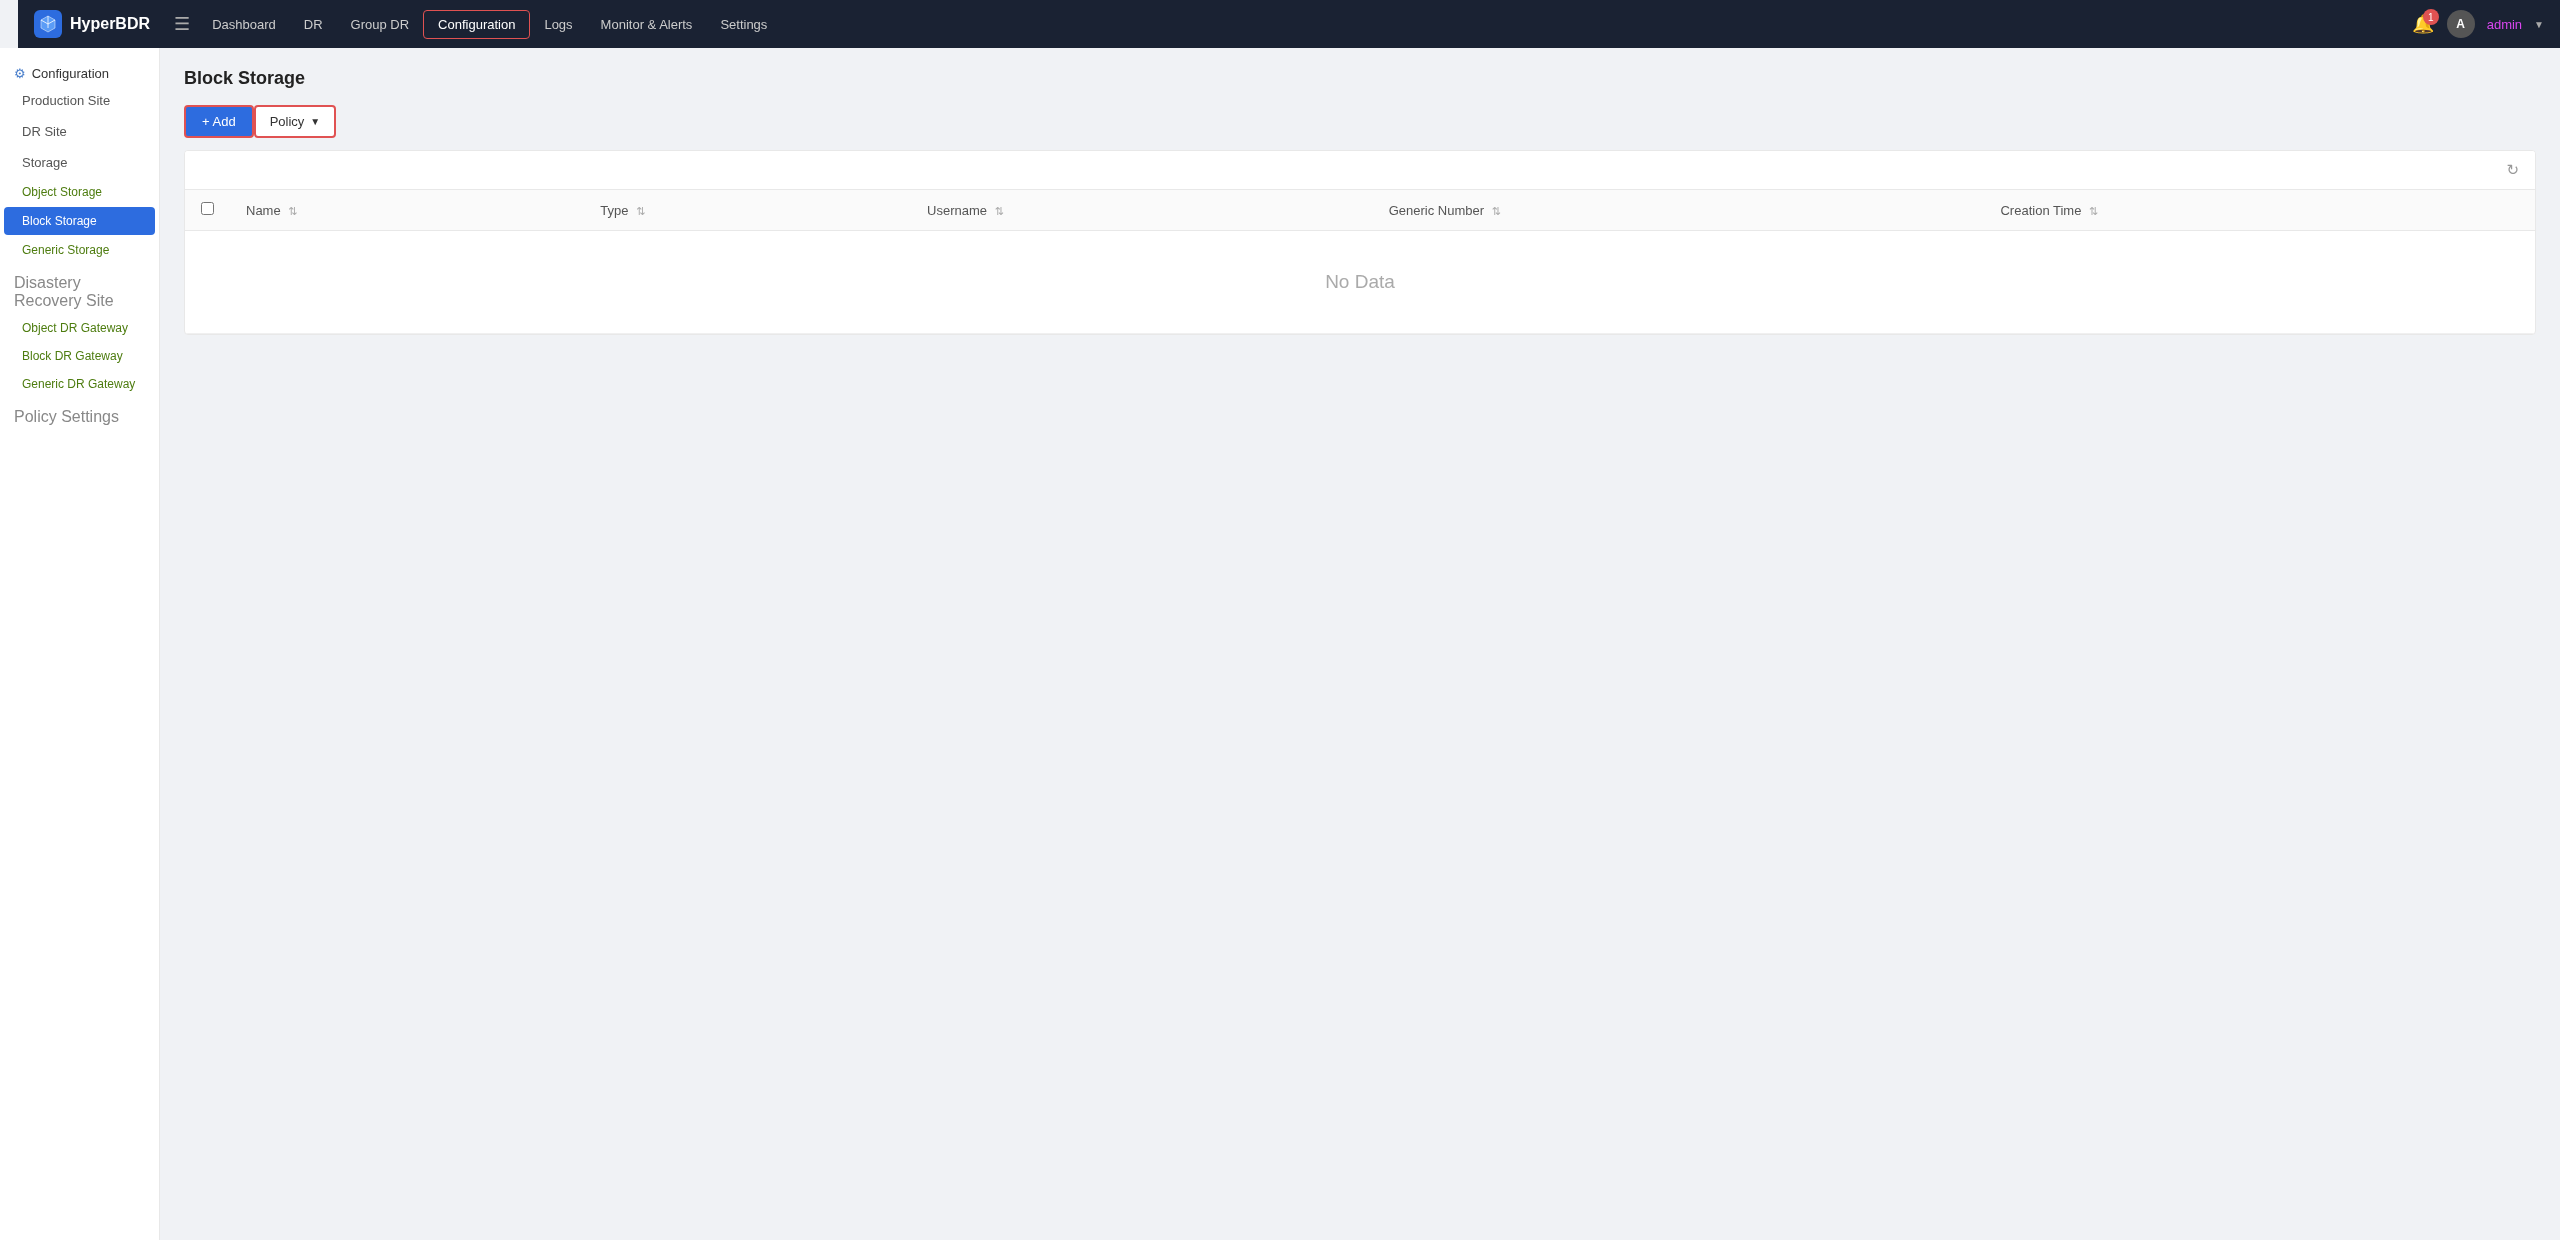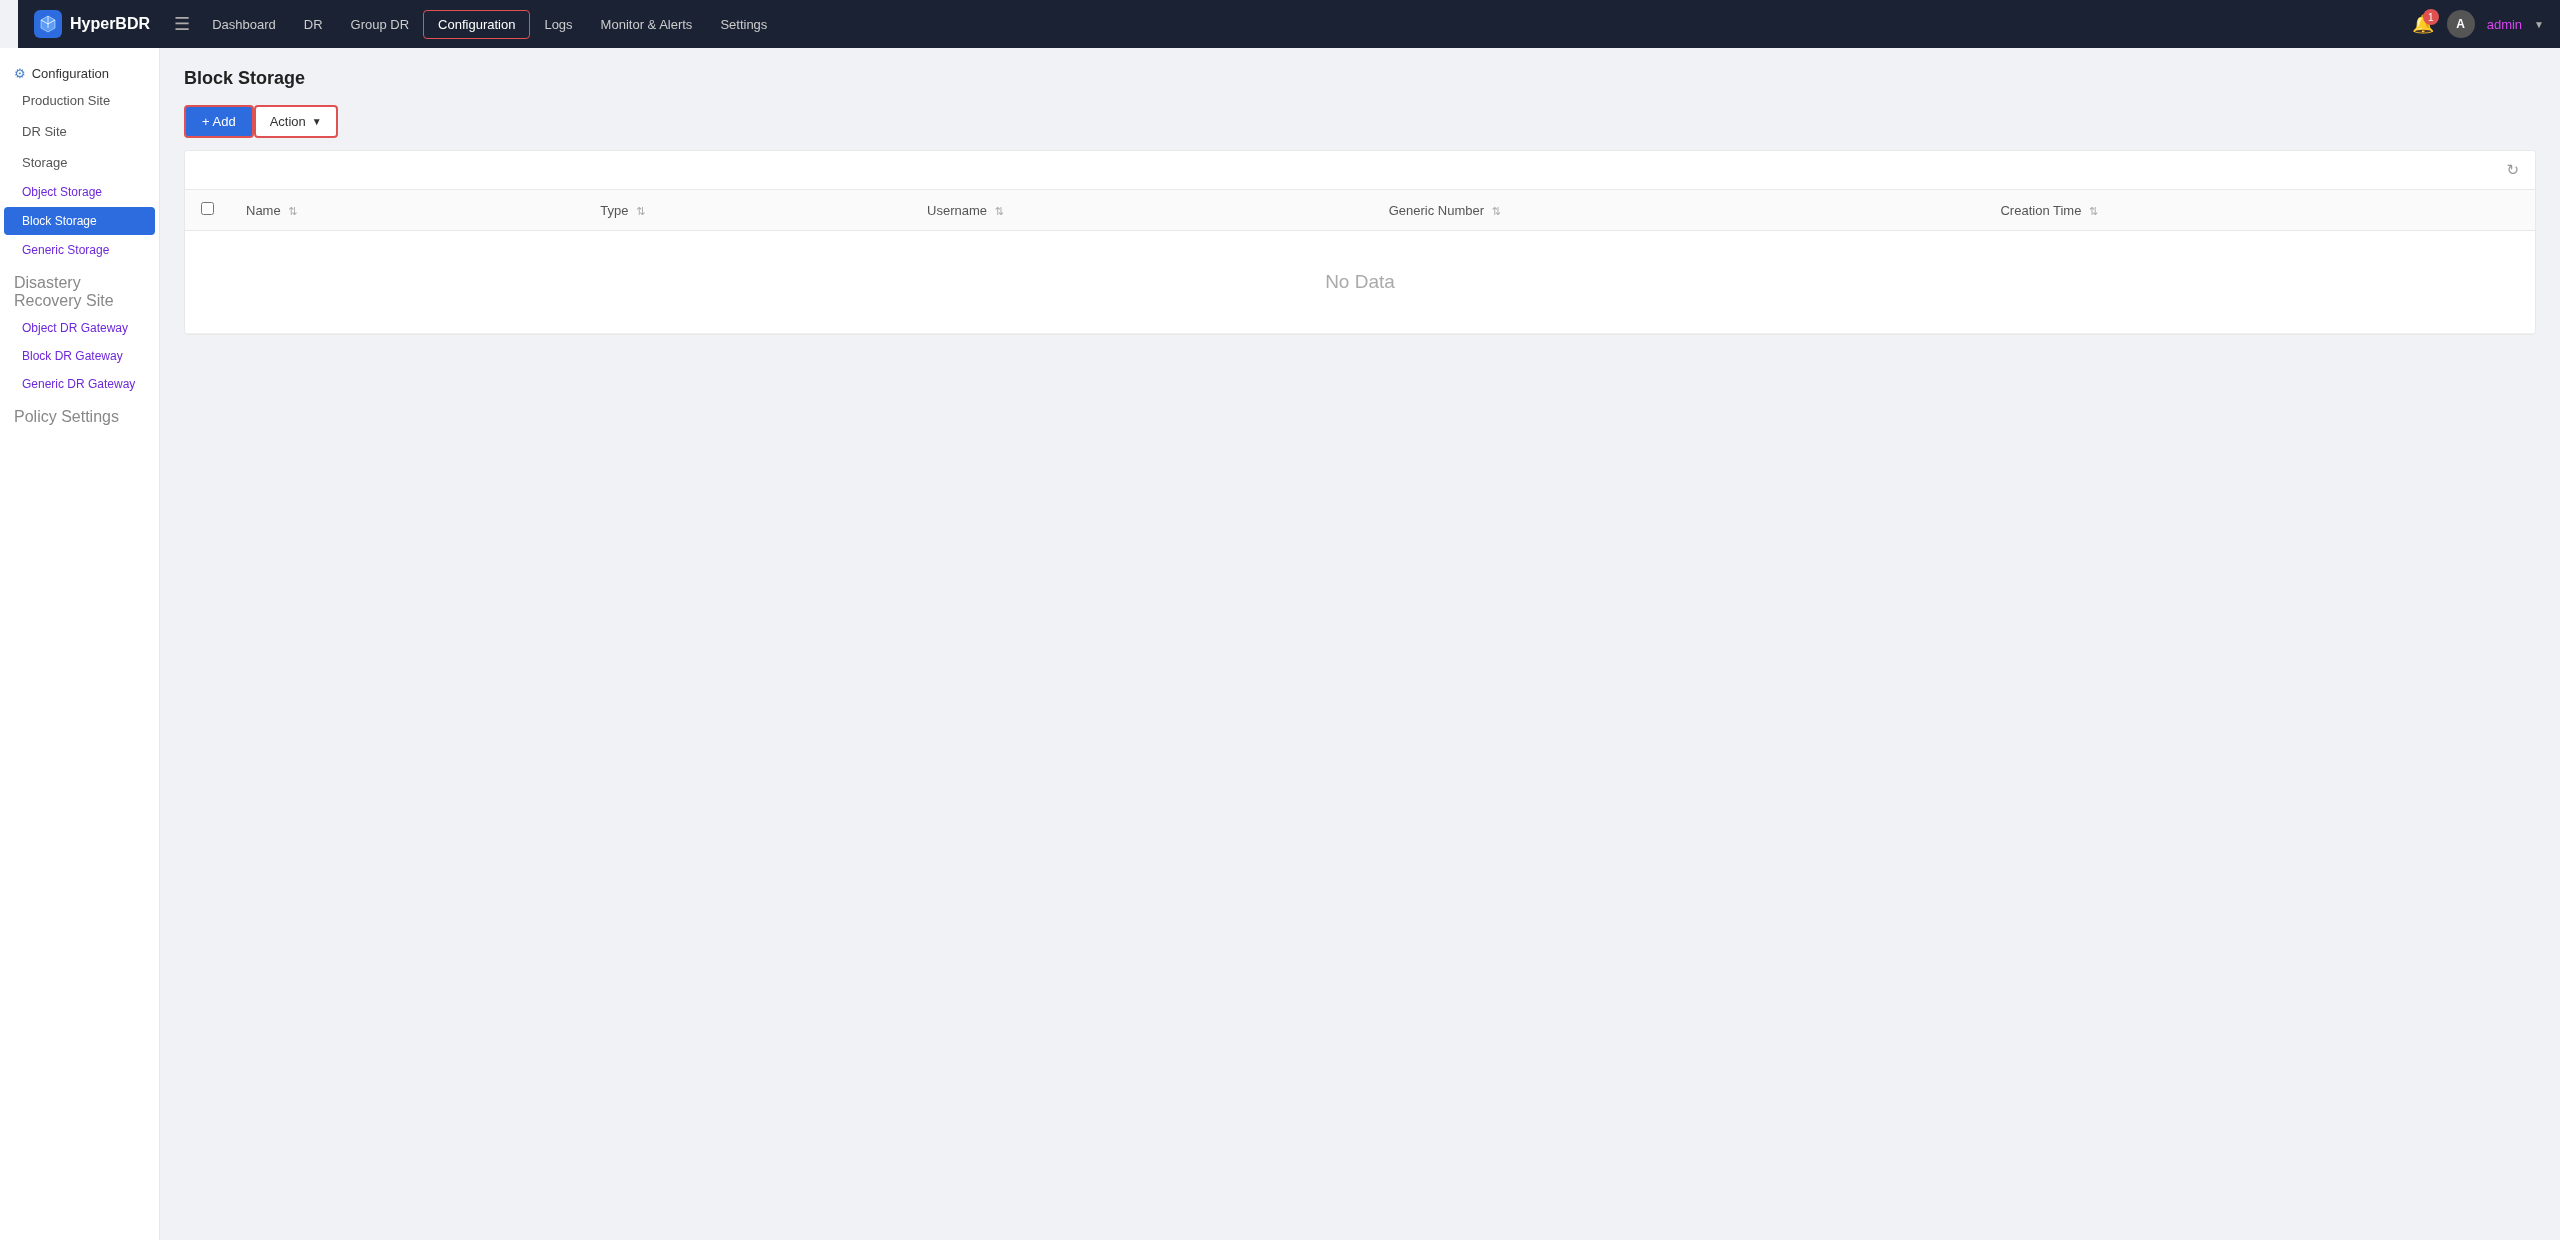--- a/index.html
+++ b/index.html
@@ -132,21 +132,21 @@
     .sidebar-group-title {
       padding: 10px 14px 4px;
       font-size: 16px;
       color: #888;
       font-weight: 400;
       text-transform: none;
     }
     .sidebar-sub-item {
       padding: 7px 14px 7px 22px;
       font-size: 12px;
-      color: #6d28d9;
+      color: #4d7c0f;
       cursor: pointer;
     }
     .sidebar-sub-item.active {
       background: #2d6cdf;
       color: #fff;
       border-radius: 4px;
       margin: 1px 4px;
       padding-left: 18px;
     }
 
@@ -326,21 +326,21 @@
       <span>Policy Settings</span>
     </div>
   </aside>
 
   <main class="main">
     <h1 class="page-title">Block Storage</h1>
 
     <div class="toolbar">
       <button class="btn-add">+ Add</button>
       <button class="btn-action action-highlight">
-        <span>Action</span>
+        <span>Policy</span>
         <span style="font-size:10px;">▼</span>
       </button>
     </div>
 
     <div class="table-container">
       <div class="table-header">
         <button class="refresh-btn">↻</button>
       </div>
       <table>
         <thead>

